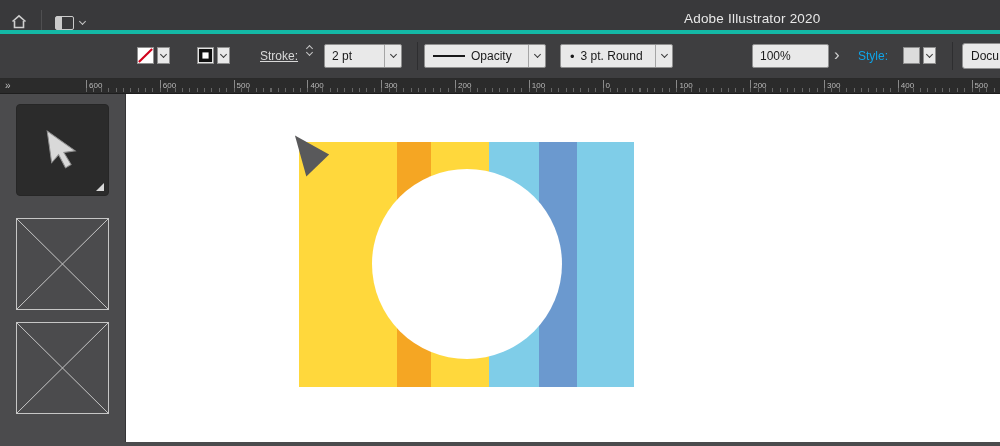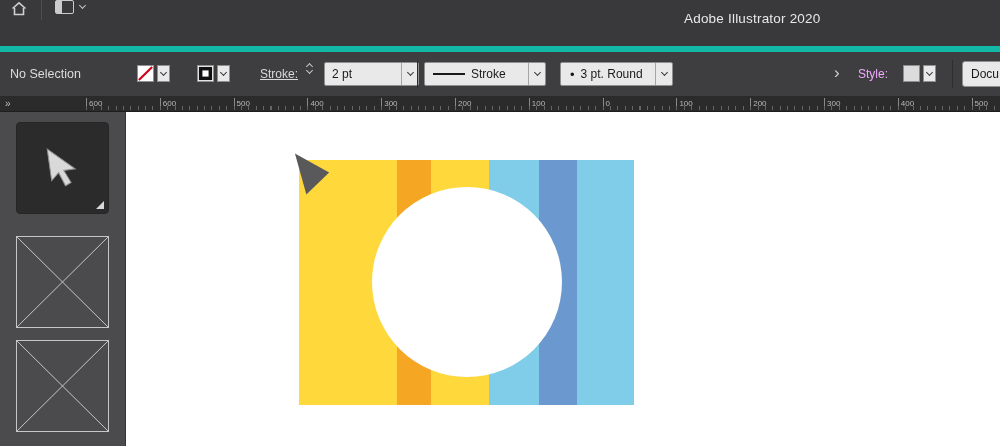--- a/index.html
+++ b/index.html
@@ -1,32 +1,32 @@
 <!DOCTYPE html>
 <html><head>
 <meta charset="utf-8">
 <style>
   html,body{margin:0;padding:0;}
   body{font-family:"Liberation Sans","DejaVu Sans",sans-serif; background:#232323;}
   .app{position:relative;width:1000px;height:446px;overflow:hidden;background:#4B4B4D;}
 
   
-  .titlebar{position:relative;height:52px;background:#39393B;border-bottom:6px solid #14b8a6;
-            display:flex;align-items:flex-start;padding:0 10px;box-sizing:border-box;}
+  .titlebar{position:relative;height:34px;background:#39393B;border-bottom:4px solid #14b8a6;
+            display:flex;align-items:flex-end;padding:0 10px;box-sizing:border-box;}
   .tb-btn{background:none;border:none;padding:0;display:flex;align-items:center;gap:6px;cursor:pointer;}
   .tb-sep{width:1px;height:20px;background:#4F4F51;margin:0 13px;}
   .ws-icon{display:inline-block;width:19px;height:14px;border:1.5px solid #CBCBCB;border-radius:2px;position:relative;box-sizing:border-box;}
   .ws-icon .ws-left{position:absolute;left:0;top:0;bottom:0;width:6px;background:#CBCBCB;}
   .app-title{position:absolute;left:684px;top:0;line-height:38px;color:#E8E8E8;font-size:13.5px;letter-spacing:.2px;}
 
   
   .controlbar{position:relative;height:44px;background:#3E3E40;border-bottom:1px solid #2A2A2A;overflow:hidden;}
   .status{position:absolute;left:10px;top:0;line-height:44px;color:#DCDCDC;font-size:12.5px;}
   .link-label{position:absolute;top:0;line-height:44px;color:#D8D8D8;font-size:12px;text-decoration:underline;cursor:pointer;}
-  .plain-label{position:absolute;top:0;line-height:44px;color:#f0abfc;font-size:12px;}
+  .plain-label{position:absolute;top:0;line-height:44px;color:#0ea5e9;font-size:12px;}
   .swatch-group{position:absolute;top:13px;display:flex;align-items:center;gap:3px;cursor:pointer;}
   .swatch{display:inline-block;width:17px;height:17px;background:#FFFFFF;border:1px solid #8F8F8F;box-sizing:border-box;position:relative;overflow:hidden;}
   .swatch svg{display:block;width:100%;height:100%;}
   .style-swatch{background:#DCDCDC;}
   .mini-dd{display:flex;align-items:center;justify-content:center;width:13px;height:17px;background:#E9E9E9;border:1px solid #8F8F8F;box-sizing:border-box;}
   .chev{display:inline-block;width:6px;height:6px;border-right:2px solid #555;border-bottom:2px solid #555;box-sizing:border-box;}
   .chev.down{transform:rotate(45deg);margin-top:-3px;}
   .chev.up{transform:rotate(-135deg);margin-bottom:-3px;}
   .chev.light{border-color:#C6C6C6;}
   .chev.dark{border-color:#3A3A3A;}
@@ -87,21 +87,20 @@
     <button class="tb-btn">
       <span class="ws-icon">
           <span class="ws-left"></span>
         </span>
       <span class="chev down light sm"></span>
     </button>
     <div class="app-title">Adobe Illustrator 2020</div>
   </header>
 
   <div class="controlbar">
-    <span class="status">No Selection</span>
 
     <div class="swatch-group" style="left:137px">
       <span class="swatch">
         <svg viewBox="0 0 17 17">
             <line x1="1" y1="16" x2="16" y2="1" stroke="#D0021B" stroke-width="2.4"></line>
           </svg>
       </span>
       <span class="mini-dd">
           <span class="chev down dark sm"></span>
         </span>
@@ -118,46 +117,49 @@
         </span>
     </div>
 
     <a class="link-label" style="left:260px">Stroke:</a>
 
     <div class="stepper" style="left:307px">
       <span class="chev up light sm"></span>
       <span class="chev down light sm"></span>
     </div>
 
-    <div class="field" style="left:324px;width:95px">
+    <div class="field" style="left:324px;width:78px">
       <span class="field-text">2 pt</span>
       <span class="field-dd">
           <span class="chev down dark sm"></span>
         </span>
     </div>
 
     <div class="group-sep" style="left:417px"></div>
 
     <div class="field" style="left:424px;width:122px">
       <span class="profile-line"></span>
-      <span class="field-text">Stroke</span>
+      <span class="field-text">Opacity</span>
       <span class="field-dd">
           <span class="chev down dark sm"></span>
         </span>
     </div>
 
     <div class="field" style="left:560px;width:113px">
       <span class="brush-dot">•</span>
       <span class="field-text">3 pt. Round</span>
       <span class="field-dd">
           <span class="chev down dark sm"></span>
         </span>
     </div>
 
 
+    <div class="field" style="left:752px;width:77px">
+      <span class="field-text">100%</span>
+    </div>
 
     <span class="more-chev" style="left:834px">›</span>
 
     <span class="plain-label" style="left:858px">Style:</span>
 
     <div class="swatch-group" style="left:903px">
       <span class="swatch style-swatch"></span>
       <span class="mini-dd">
           <span class="chev down dark sm"></span>
         </span>

